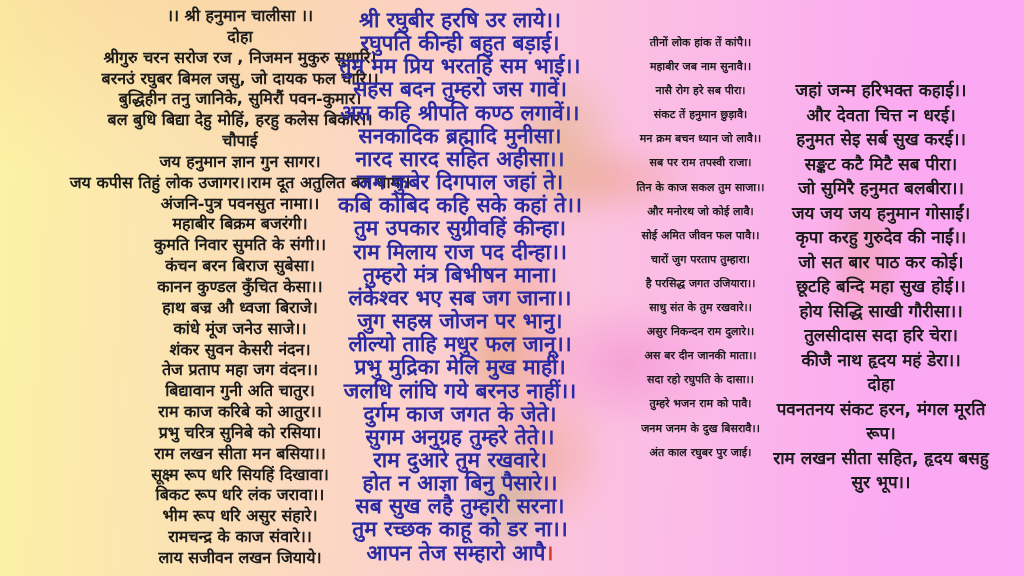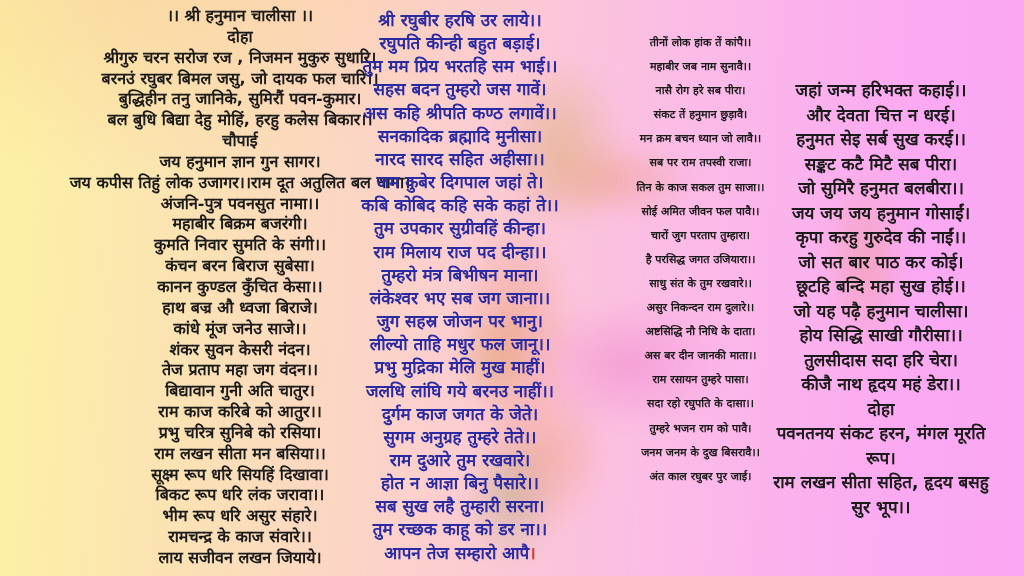--- a/index.html
+++ b/index.html
@@ -31,21 +31,21 @@
       radial-gradient(55px 65px at 95px 330px, rgba(208, 160, 80, 0.45), transparent 70%);
     filter: blur(9px);
     opacity: 0.85;
   }
   .col {
     position: absolute;
     text-align: center;
   }
   .col .line { white-space: nowrap; }
   .col-1 { left: -10px; width: 500px; top: 6px;  font-size: 16px; line-height: 20.85px; }
-  .col-2 { left: 330px; width: 260px; top: 9px;  font-size: 17px; line-height: 23.15px; }
+  .col-2 { left: 330px; width: 260px; top: 9px;  font-size: 21px; line-height: 23.15px; }
   .col-3 { left: 578px; width: 245px; top: 31px; font-size: 11px; line-height: 24.1px;  }
   .col-4 { left: 770px; width: 222px; top: 78px; font-size: 17px; line-height: 24.5px;  }
 </style>
 </head>
 <body>
 
 <div class="page">
   <div class="bg-figure"></div>
   <div class="col col-1" style="color: rgb(27, 27, 27);">
       <div class="line">।। श्री हनुमान चालीसा ।।</div>
@@ -103,44 +103,42 @@
       <div class="line"><span>आपन तेज सम्हारो आपै</span><span style="color: rgb(217, 58, 43);">।</span></div>
     </div>
   <div class="col col-3" style="color: rgb(27, 27, 27);">
       <div class="line">तीनों लोक हांक तें कांपै।।</div>
       <div class="line">महाबीर जब नाम सुनावै।।</div>
       <div class="line">नासै रोग हरे सब पीरा।</div>
       <div class="line">संकट तें हनुमान छुड़ावै।</div>
       <div class="line">मन क्रम बचन ध्यान जो लावै।।</div>
       <div class="line">सब पर राम तपस्वी राजा।</div>
       <div class="line">तिन के काज सकल तुम साजा।।</div>
+      <div class="line">और मनोरथ जो कोई लावै।</div>
       <div class="line">सोई अमित जीवन फल पावै।।</div>
       <div class="line">चारों जुग परताप तुम्हारा।</div>
       <div class="line">है परसिद्ध जगत उजियारा।।</div>
       <div class="line">साधु संत के तुम रखवारे।।</div>
       <div class="line">असुर निकन्दन राम दुलारे।।</div>
-      <div class="line">अष्टसिद्धि नौ निधि के दाता।</div>
       <div class="line">अस बर दीन जानकी माता।।</div>
-      <div class="line">राम रसायन तुम्हरे पासा।</div>
       <div class="line">सदा रहो रघुपति के दासा।।</div>
       <div class="line">तुम्हरे भजन राम को पावै।</div>
       <div class="line">जनम जनम के दुख बिसरावै।।</div>
       <div class="line">अंत काल रघुबर पुर जाई।</div>
     </div>
   <div class="col col-4" style="color: rgb(27, 27, 27);">
       <div class="line">जहां जन्म हरिभक्त कहाई।।</div>
       <div class="line">और देवता चित्त न धरई।</div>
       <div class="line">हनुमत सेइ सर्ब सुख करई।।</div>
       <div class="line">सङ्कट कटै मिटै सब पीरा।</div>
       <div class="line">जो सुमिरै हनुमत बलबीरा।।</div>
       <div class="line">जय जय जय हनुमान गोसाईं।</div>
       <div class="line">कृपा करहु गुरुदेव की नाईं।।</div>
       <div class="line">जो सत बार पाठ कर कोई।</div>
       <div class="line">छूटहि बन्दि महा सुख होई।।</div>
-      <div class="line">जो यह पढ़ै हनुमान चालीसा।</div>
       <div class="line">होय सिद्धि साखी गौरीसा।।</div>
       <div class="line">तुलसीदास सदा हरि चेरा।</div>
       <div class="line">कीजै नाथ हृदय महं डेरा।।</div>
       <div class="line">दोहा</div>
       <div class="line">पवनतनय संकट हरन, मंगल मूरति</div>
       <div class="line">रूप।</div>
       <div class="line">राम लखन सीता सहित, हृदय बसहु</div>
       <div class="line">सुर भूप।।</div>
     </div>
 </div>

